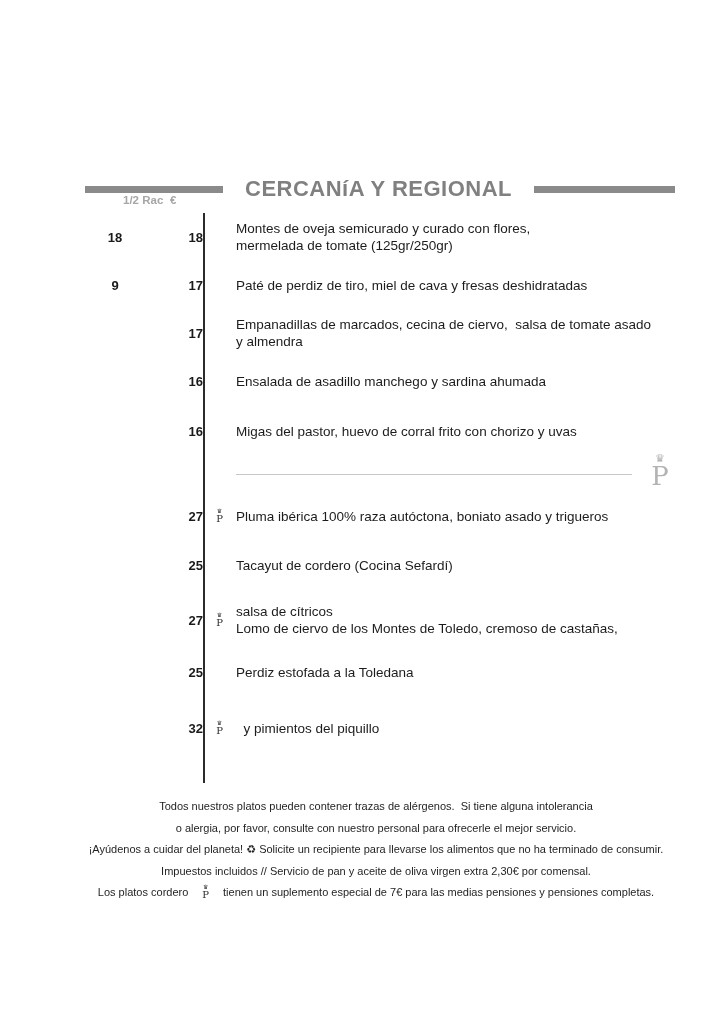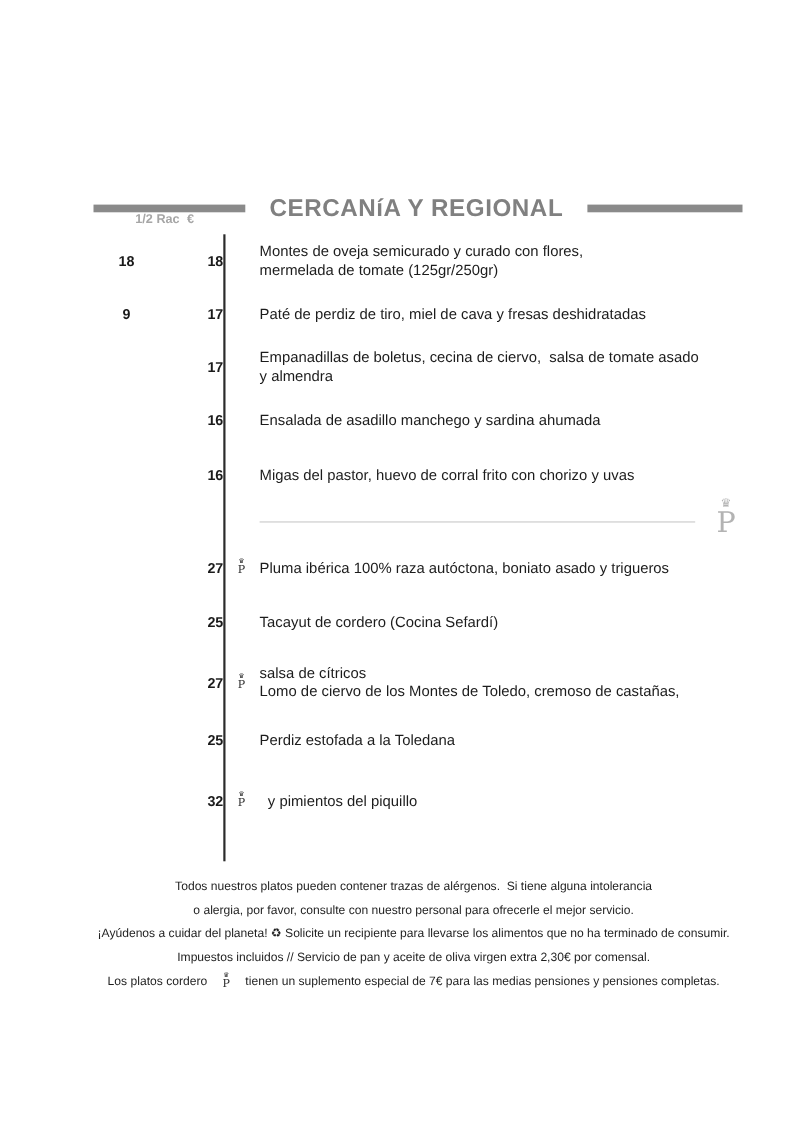--- a/index.html
+++ b/index.html
@@ -121,21 +121,21 @@
   <div class="mrow">
     <div class="c-half price"></div>
     <div class="c-price price">17</div>
     <div class="c-mark">
       <span class="crownp" hidden="">
         <span class="crown"></span>
         <span class="pletter"></span>
       </span>
     </div>
     <div class="c-text">
-          <div class="dline">Empanadillas de boletus, cecina de ciervo,  salsa de tomate asado</div>
+          <div class="dline">Empanadillas de marcados, cecina de ciervo,  salsa de tomate asado</div>
           <div class="dline">y almendra</div>
         </div>
   </div>
 
   <div class="mrow">
     <div class="c-half price"></div>
     <div class="c-price price">16</div>
     <div class="c-mark">
       <span class="crownp" hidden="">
         <span class="crown"></span>

